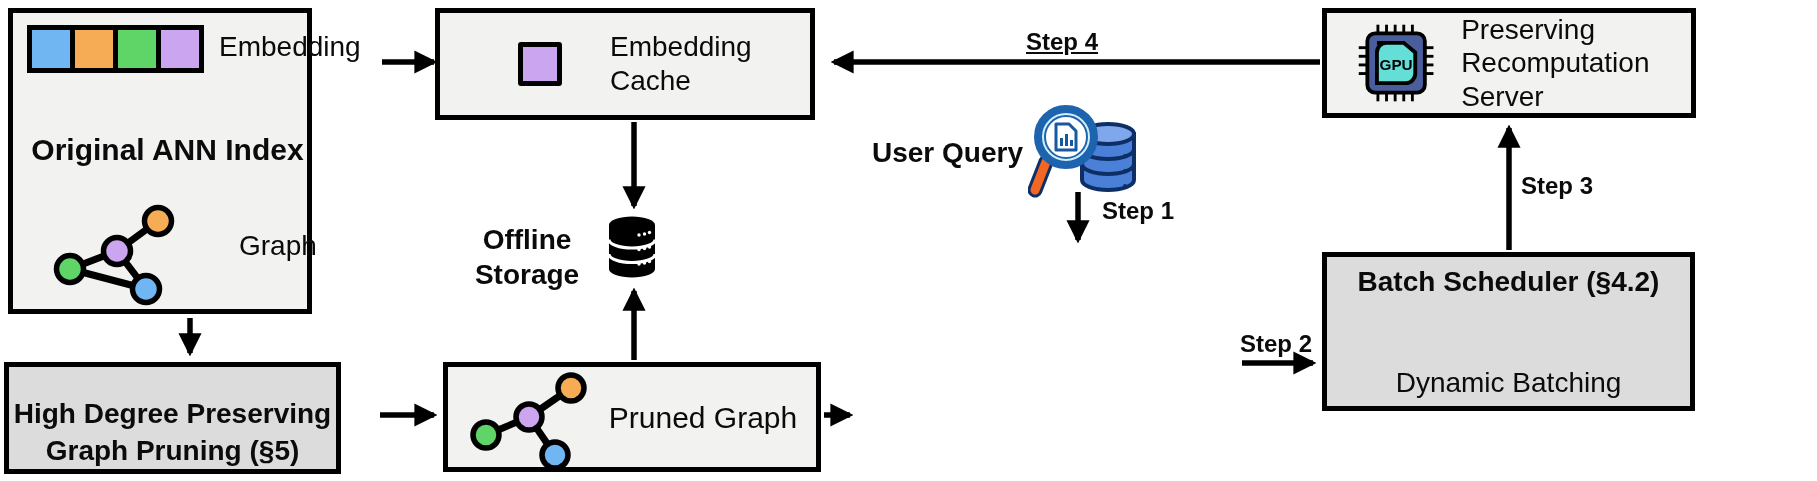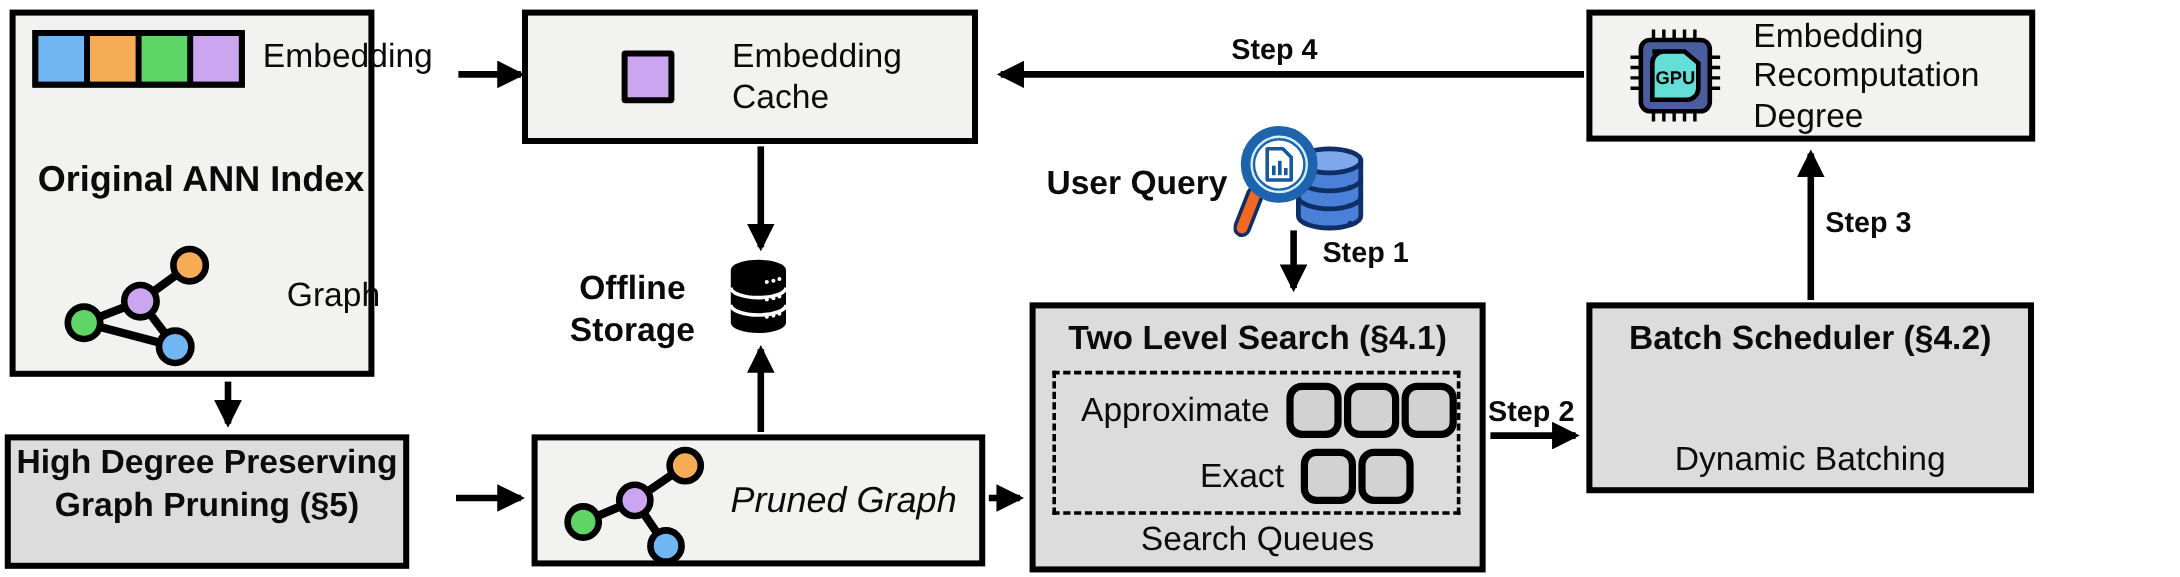--- a/index.html
+++ b/index.html
@@ -22,34 +22,34 @@
   
   #ann-box{left:8px; top:8px; width:304px; height:306px;}
   #emb-strip{position:absolute; left:14px; top:12px; display:flex; gap:5px; background:#000; border:5px solid #000;}
   #emb-strip .sq{width:38px; height:38px;}
   #ann-emb-label{position:absolute; left:206px; top:18px; font-size:28px;}
   #ann-title{position:absolute; left:0; top:120px; width:100%; text-align:center; font-size:30px;padding-left:15px;}
   #ann-graph{position:absolute; left:36px; top:188px;}
   #ann-graph-label{position:absolute; left:226px; top:217px; font-size:28px;}
 
   
-  #pruning-box{left:4px; top:362px; width:337px; height:112px; display:flex; align-items:flex-start; justify-content:center; text-align:center;}
+  #pruning-box{left:4px; top:362px; width:337px; height:112px; display:flex; align-items:flex-end; justify-content:center; text-align:center;}
   #pruning-box .lbl{font-size:28px; line-height:1.3; width:360px;}
 
   
   #cache-box{left:435px; top:8px; width:380px; height:112px; display:flex; align-items:center;}
   #cache-sq{width:44px; height:44px; border:5px solid #000; border-radius:3px; background:var(--purple); margin-left:78px;}
   #cache-title{margin-left:48px; width:180px; font-size:28px; line-height:1.2;}
 
   
   #storage-label{position:absolute; left:462px; top:222px; width:130px; text-align:center; font-size:28px; line-height:1.25;}
   #storage-icon{position:absolute; left:606px; top:215px;}
 
   
-  #pruned-box{left:443px; top:362px; width:378px; height:110px;font-style:italic;}
+  #pruned-box{left:443px; top:362px; width:378px; height:110px;}
   #pruned-graph-svg{position:absolute; left:18px; top:2px;}
   #pruned-label{position:absolute; left:150px; right:8px; top:34px; text-align:center; font-size:30px;}
 
   
   #user-query-label{position:absolute; left:872px; top:137px; font-size:28px;}
   #user-query-icon{position:absolute; left:1028px; top:102px;}
 
   
   #search-box{left:858px; top:252px; width:380px; height:225px;}
   #search-title{position:absolute; top:9px; width:100%; text-align:center; font-size:28px;}
@@ -77,21 +77,21 @@
   
   #server-box{left:1322px; top:8px; width:374px; height:110px; display:flex; align-items:center;}
   #gpu-icon{margin-left:26px;}
   #server-title{margin-left:20px; width:240px; font-size:28px; line-height:1.18;}
 
   
   .step{position:absolute; font-size:24px; font-weight:bold;}
   #step1-label{left:1102px; top:197px;}
   #step2-label{left:1240px; top:330px;}
   #step3-label{left:1521px; top:172px;}
-  #step4-label{left:1026px; top:28px;}
+  #step4-label{left:1026px; top:28px;text-decoration:underline;}
 
   #arrow-layer{position:absolute; left:0; top:0; pointer-events:none;}
 </style>
 </head>
 <body>
 
 <div id="canvas">
 
   <svg id="arrow-layer" width="1817" height="481" aria-hidden="true">
     <defs>
@@ -206,41 +206,20 @@
     <circle cx="38" cy="35" r="21" fill="#fff" stroke="var(--glass_rim)" stroke-width="2"></circle>
 
     <path d="M28 22 h13 l7 7 v19 h-20 z" fill="#fff" stroke="#16599F" stroke-width="3" stroke-linejoin="round"></path>
     <g fill="#16599F">
       <rect x="32" y="36" width="3" height="8"></rect>
       <rect x="37" y="32" width="3" height="12"></rect>
       <rect x="42" y="38" width="3" height="6"></rect>
     </g>
   </svg>
 
-  <div id="search-box" class="box gray">
-    <div id="search-title" class="lbl b">Two Level Search (§4.1)</div>
-    <div id="search-dash">
-      <div id="q-row1" class="q-row">
-        <div class="q-label lbl">Approximate</div>
-        <div class="q-squares">
-          <div class="qsq"></div>
-          <div class="qsq"></div>
-          <div class="qsq"></div>
-        </div>
-      </div>
-      <div id="q-row2" class="q-row">
-        <div class="q-label lbl">Exact</div>
-        <div class="q-squares">
-          <div class="qsq"></div>
-          <div class="qsq"></div>
-        </div>
-      </div>
-    </div>
-    <div id="search-footer" class="lbl">Search Queues</div>
-  </div>
 
   <div id="batch-box" class="box gray">
     <div id="batch-title" class="lbl b">Batch Scheduler (§4.2)</div>
     <div id="batch-footer" class="lbl">Dynamic Batching</div>
   </div>
 
   <div id="server-box" class="box light">
     <svg id="gpu-icon" width="92" height="84" viewBox="0 0 92 84">
       <g stroke="#000" stroke-width="3">
         <line x1="26" y1="2" x2="26" y2="12"></line>
@@ -259,21 +238,21 @@
           <line x1="6" y1="53" x2="16" y2="53"></line>
         <line x1="74" y1="26" x2="84" y2="26"></line>
           <line x1="74" y1="35" x2="84" y2="35"></line>
         <line x1="74" y1="44" x2="84" y2="44"></line>
           <line x1="74" y1="53" x2="84" y2="53"></line>
       </g>
       <rect x="15" y="11" width="60" height="62" rx="8" fill="var(--chip_body)" stroke="#000" stroke-width="4"></rect>
       <path d="M25 21 h28 l12 10 v22 a10 10 0 0 1 -10 10 h-30 v-32 a10 10 0 0 1 10 -10 z" fill="var(--chip_screen)" stroke="#000" stroke-width="4"></path>
       <text x="45" y="49" text-anchor="middle" font-size="16" font-weight="bold" fill="#000">GPU</text>
     </svg>
-    <div id="server-title" class="lbl">Embedding Recomputation Degree</div>
+    <div id="server-title" class="lbl">Preserving Recomputation Server</div>
   </div>
 
   <div id="step1-label" class="step">Step 1</div>
   <div id="step2-label" class="step">Step 2</div>
   <div id="step3-label" class="step">Step 3</div>
   <div id="step4-label" class="step">Step 4</div>
 
 </div>
 
 </body></html>

